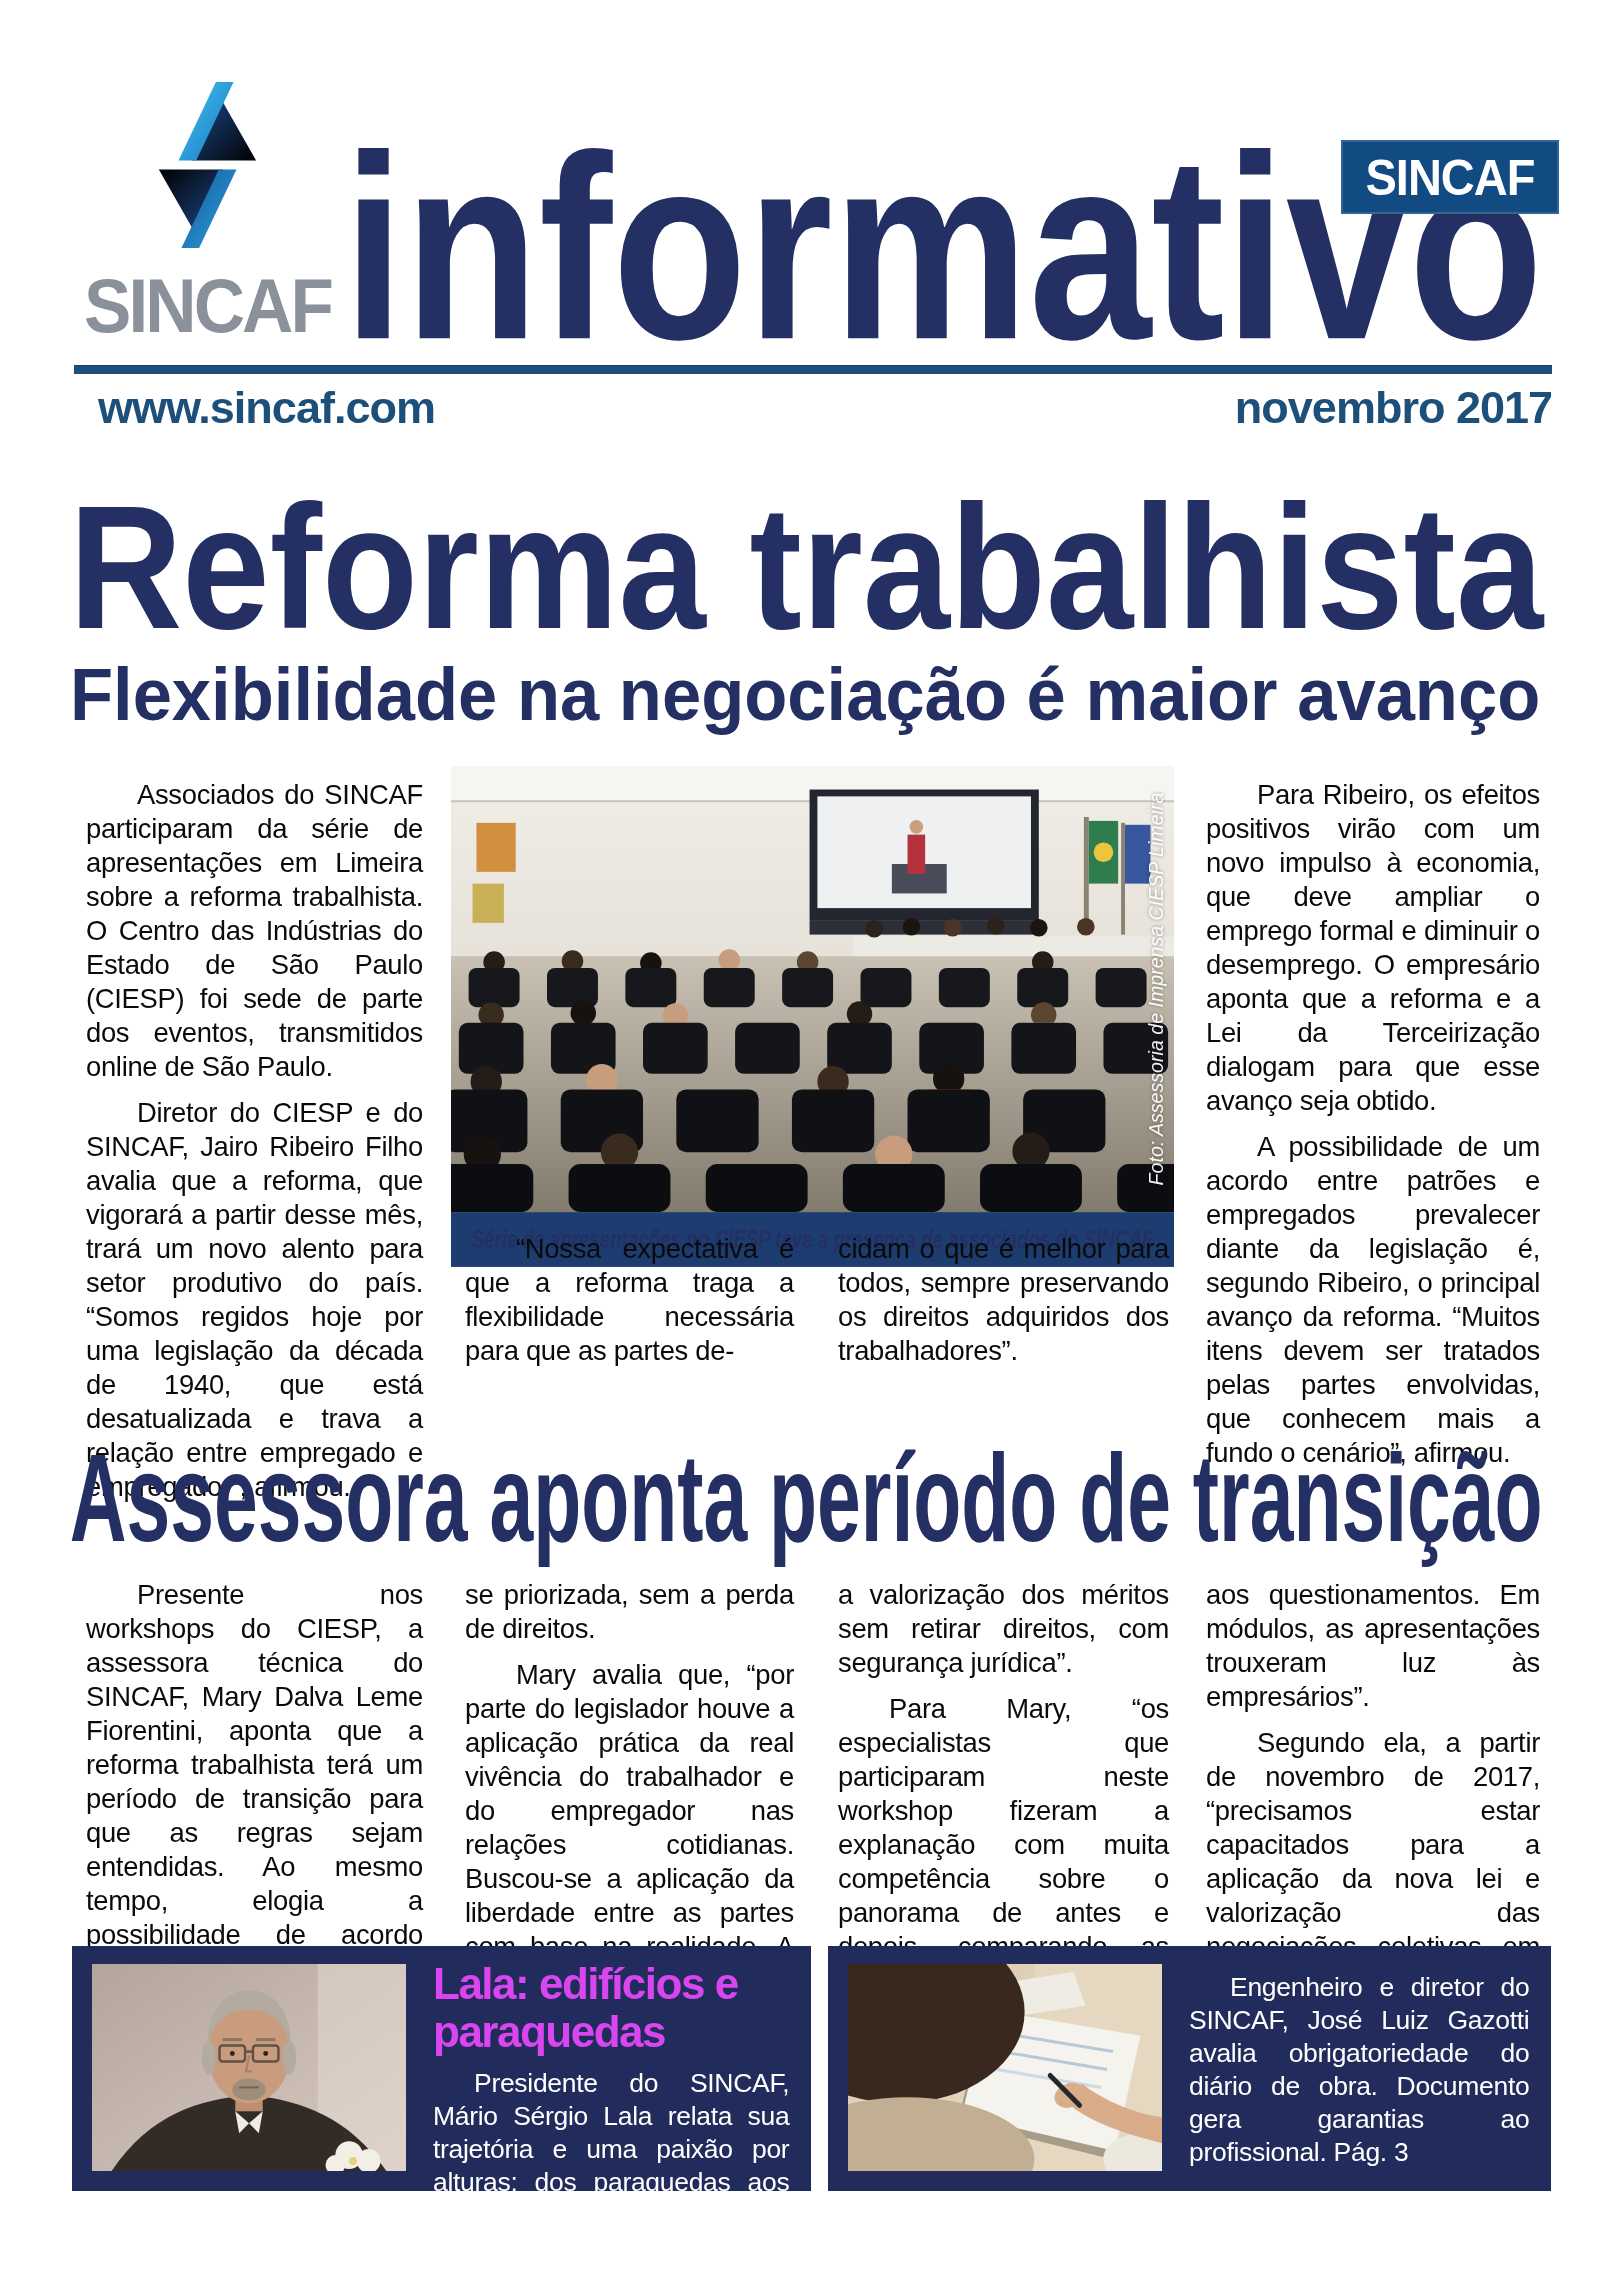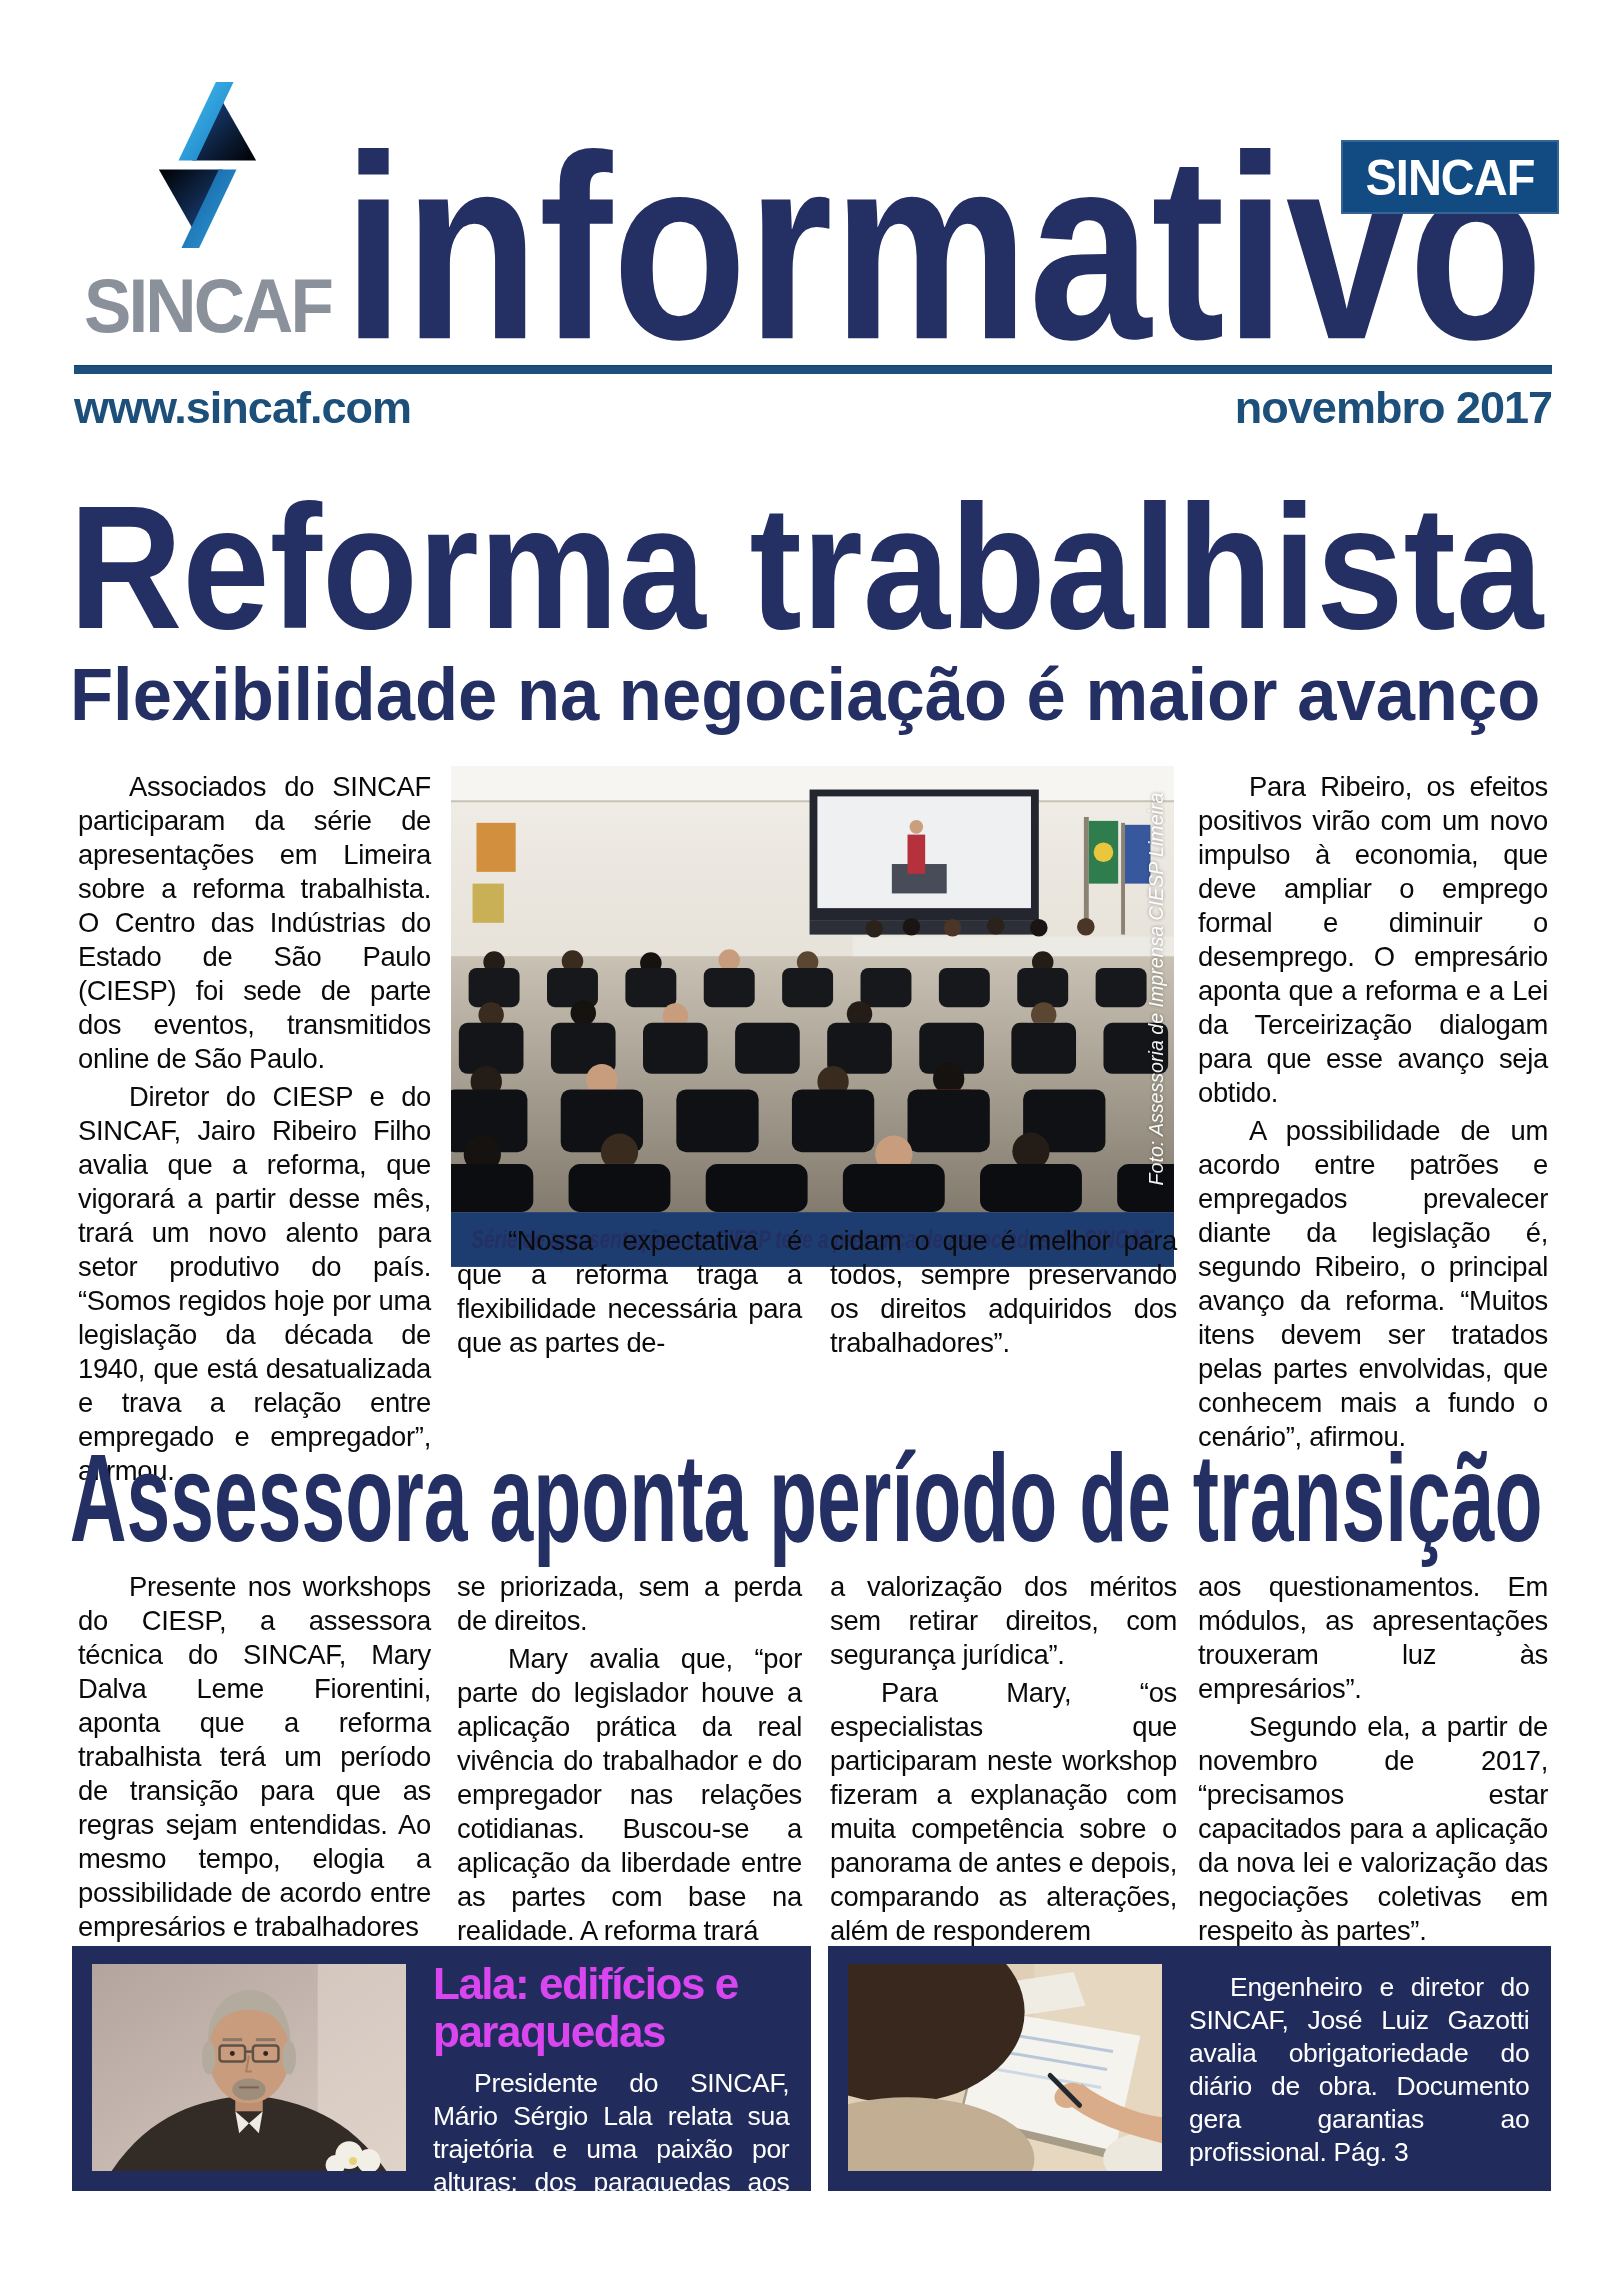--- a/index.html
+++ b/index.html
@@ -35,25 +35,25 @@
     box-shadow:inset 0 0 0 2px rgba(255,255,255,.15);
   }
   .badge span{
     color:#fff;font-size:47px;font-weight:bold;letter-spacing:-1px;
     transform:scaleY(1.05);
   }
   .rule{left:74px;top:365px;width:1478px;height:7.8px;background:var(--steel);
         border-top:1px solid #163f63;}
   .meta{left:74px;top:382px;width:1478px;display:flex;justify-content:space-between;align-items:baseline;}
   .meta span{color:var(--steel);font-weight:bold;font-size:45px;letter-spacing:-1px;}
-  .website{cursor:pointer;}
+  .website{cursor:pointer;margin-left:24px;}
 
   
   .bodycol p{
-    margin:4px;font-size:27.4px;line-height:34px;text-align:justify;
+    margin:12px;font-size:27.4px;line-height:34px;text-align:justify;
     letter-spacing:-0.3px;
   }
   .bodycol p.indent{text-indent:51px;}
   .c1{left:74px;width:361px;}
   .c2{left:453px;width:353px;}
   .c3{left:826px;width:355px;}
   .c4{left:1194px;width:358px;}
   .art1{top:766px;}
   .art1b{top:1220px;}
   .art2{top:1566px;}

